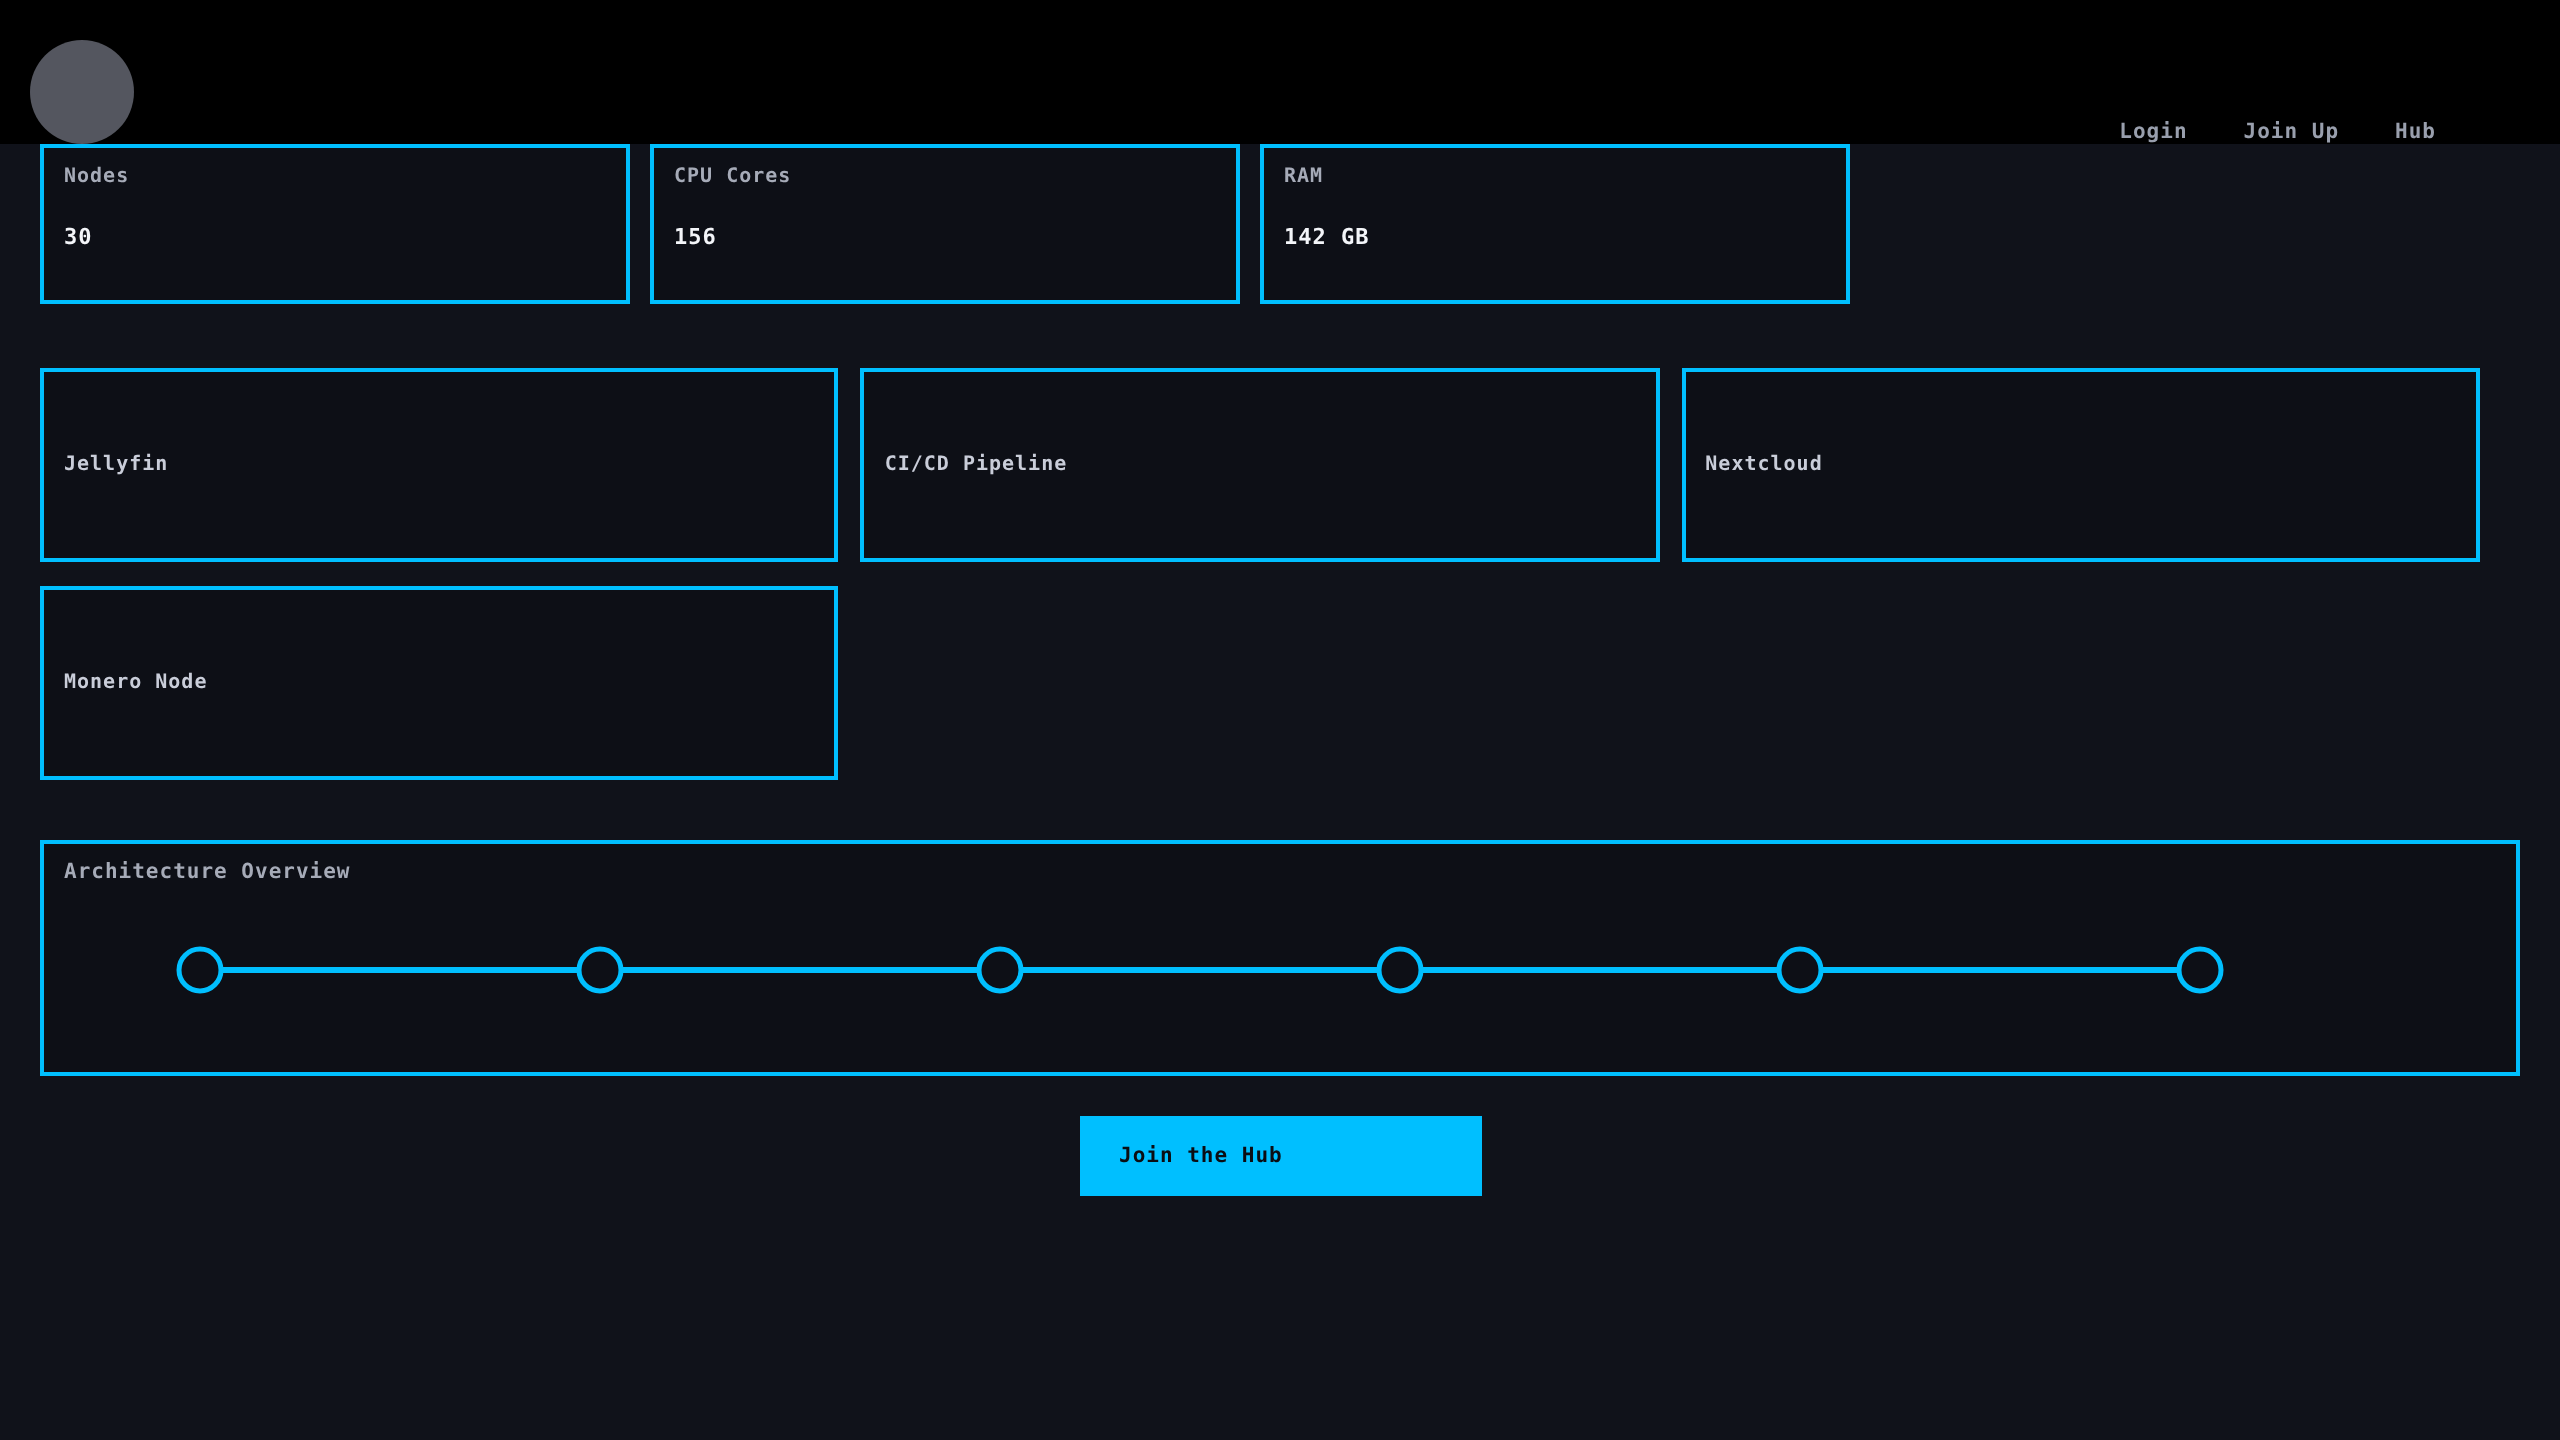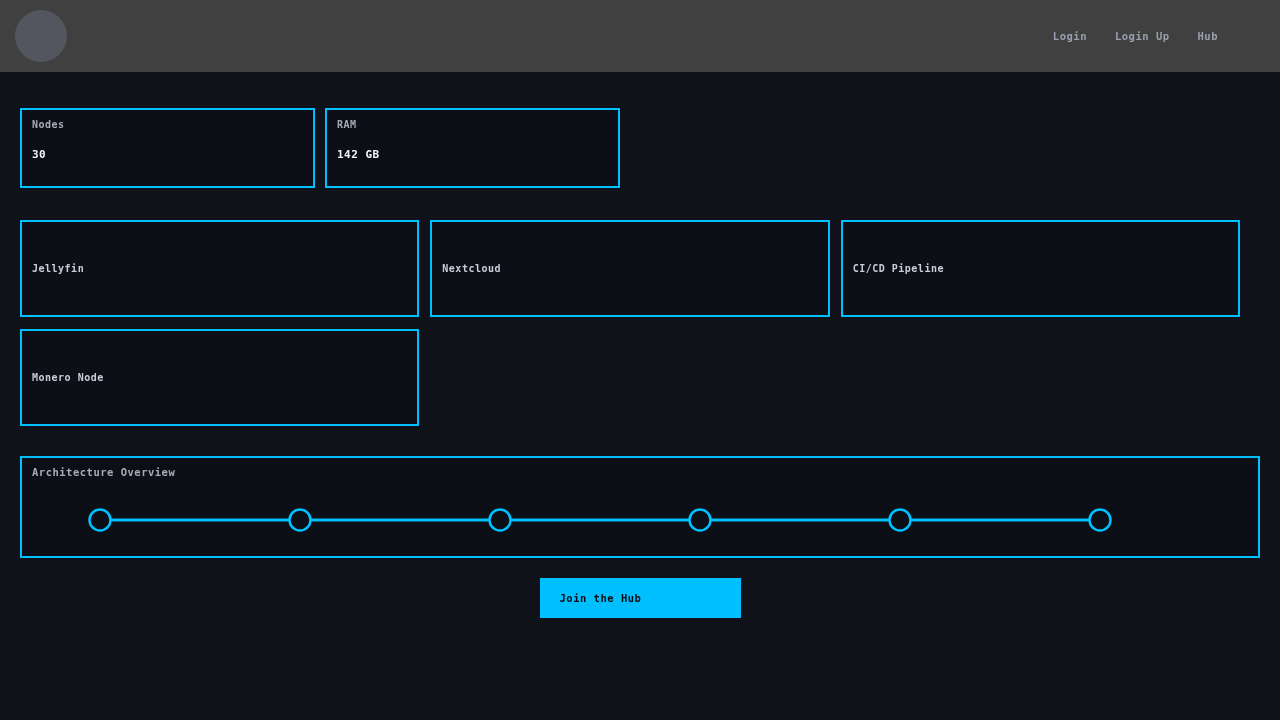--- a/index.html
+++ b/index.html
@@ -7,44 +7,44 @@
     width: 1280px; height: 720px;
     background: #10121a;
     font-family: "DejaVu Sans Mono", "Liberation Mono", monospace;
     font-weight: bold;
     overflow: hidden;
   }
 
   
   .navbar {
     height: 72px;
-    background: #404040;
+    background: #000000;
     display: flex;
-    align-items: center;
+    align-items: flex-end;
     justify-content: space-between;
     padding: 0 62px 0 15px;
   }
   .avatar {
     width: 52px; height: 52px;
     border-radius: 50%;
     background: #54565f;
     cursor: pointer;
   }
   .nav-links { display: flex; align-items: center; gap: 28px; }
   .nav-link {
     color: #999fad;
     font-size: 10.5px;
     letter-spacing: 0.5px;
     text-decoration: none;
     cursor: pointer;
   }
 
   
   .stats-grid {
-    margin: 36px 0 0 20px;
+    margin: 0 0 0 20px;
     width: 1210px;
     display: grid;
     grid-template-columns: repeat(4, 1fr);
     gap: 10px;
   }
   .stat-card {
     height: 80px;
     background: #0d0f16;
     border: 2px solid #00bfff;
     padding: 9px 10px;
@@ -82,21 +82,21 @@
   .service-name {
     color: #c9cdd9;
     font-size: 10px;
     letter-spacing: 0.5px;
   }
 
   
   .arch-panel {
     margin: 30px 0 0 20px;
     width: 1240px;
-    height: 102px;
+    height: 118px;
     background: #0d0f16;
     border: 2px solid #00bfff;
     padding: 8px 10px;
     display: flex;
     flex-direction: column;
   }
   .arch-title {
     color: #a6abb8;
     font-size: 10.5px;
     letter-spacing: 0.5px;
@@ -126,47 +126,51 @@
     cursor: pointer;
   }
 </style>
 </head>
 <body>
 
 <header class="navbar">
   <div class="avatar"></div>
   <nav class="nav-links">
     <a class="nav-link">Login</a>
-    <a class="nav-link">Login Up</a>
+    <a class="nav-link">Join Up</a>
     <a class="nav-link">Hub</a>
   </nav>
 </header>
 
 <main>
 
   <section class="stats-grid">
     <div class="stat-card">
       <div class="stat-label">Nodes</div>
       <div class="stat-value">30</div>
     </div>
     <div class="stat-card">
+      <div class="stat-label">CPU Cores</div>
+      <div class="stat-value">156</div>
+    </div>
+    <div class="stat-card">
       <div class="stat-label">RAM</div>
       <div class="stat-value">142 GB</div>
     </div>
   </section>
 
   <section class="services-grid">
     <div class="service-card">
       <span class="service-name">Jellyfin</span>
     </div>
     <div class="service-card">
-      <span class="service-name">Nextcloud</span>
+      <span class="service-name">CI/CD Pipeline</span>
     </div>
     <div class="service-card">
-      <span class="service-name">CI/CD Pipeline</span>
+      <span class="service-name">Nextcloud</span>
     </div>
     <div class="service-card">
       <span class="service-name">Monero Node</span>
     </div>
   </section>
 
   <section class="arch-panel">
     <div class="arch-title">Architecture Overview</div>
     <div class="arch-svg-wrap">
       <svg class="arch-svg" id="arch-svg" width="1216" height="84" viewBox="0 0 1216 84">

